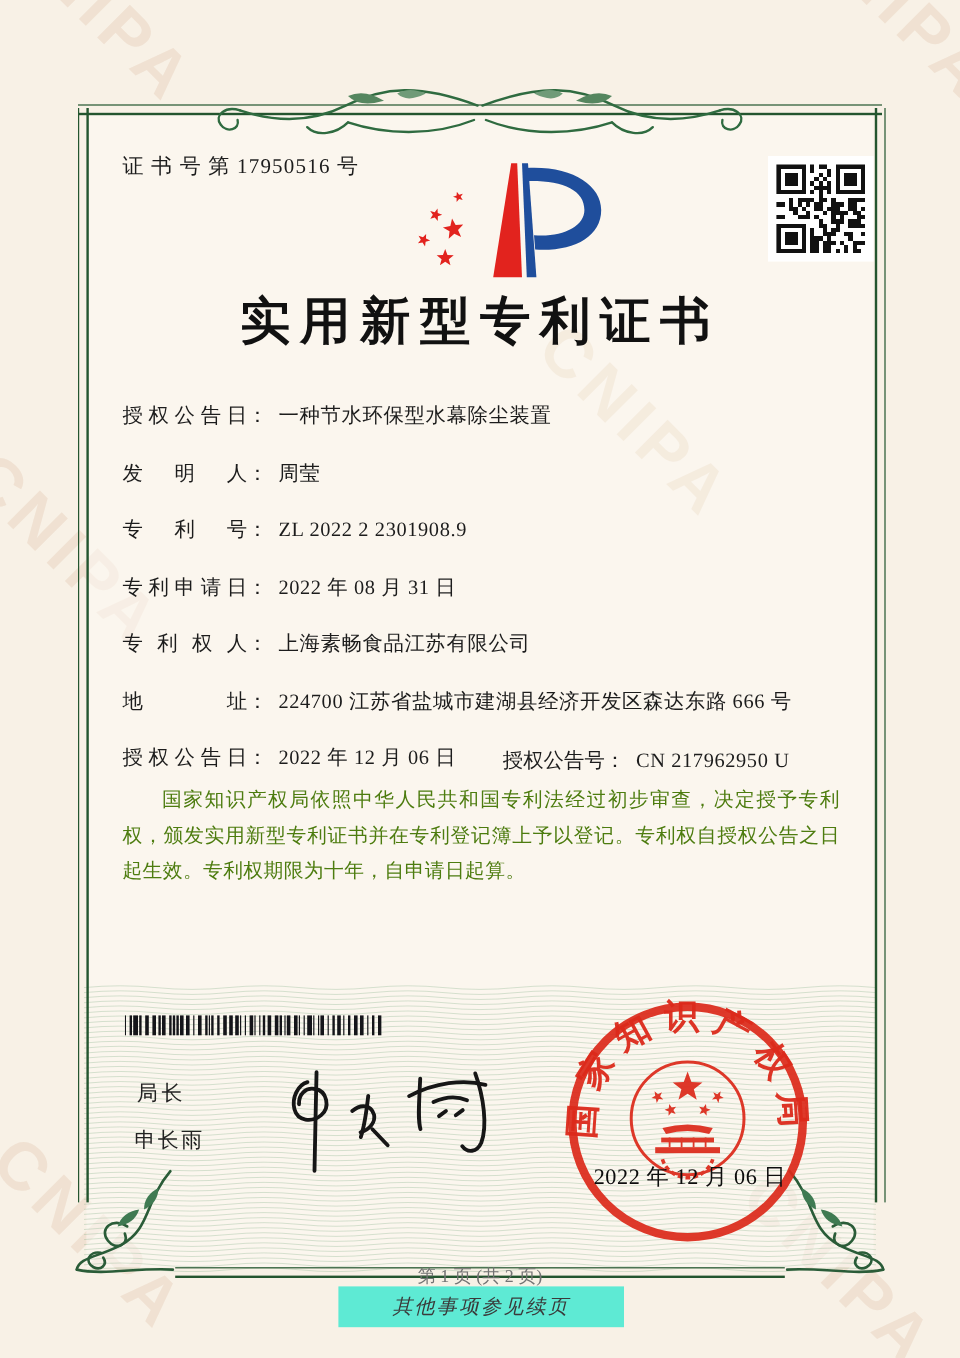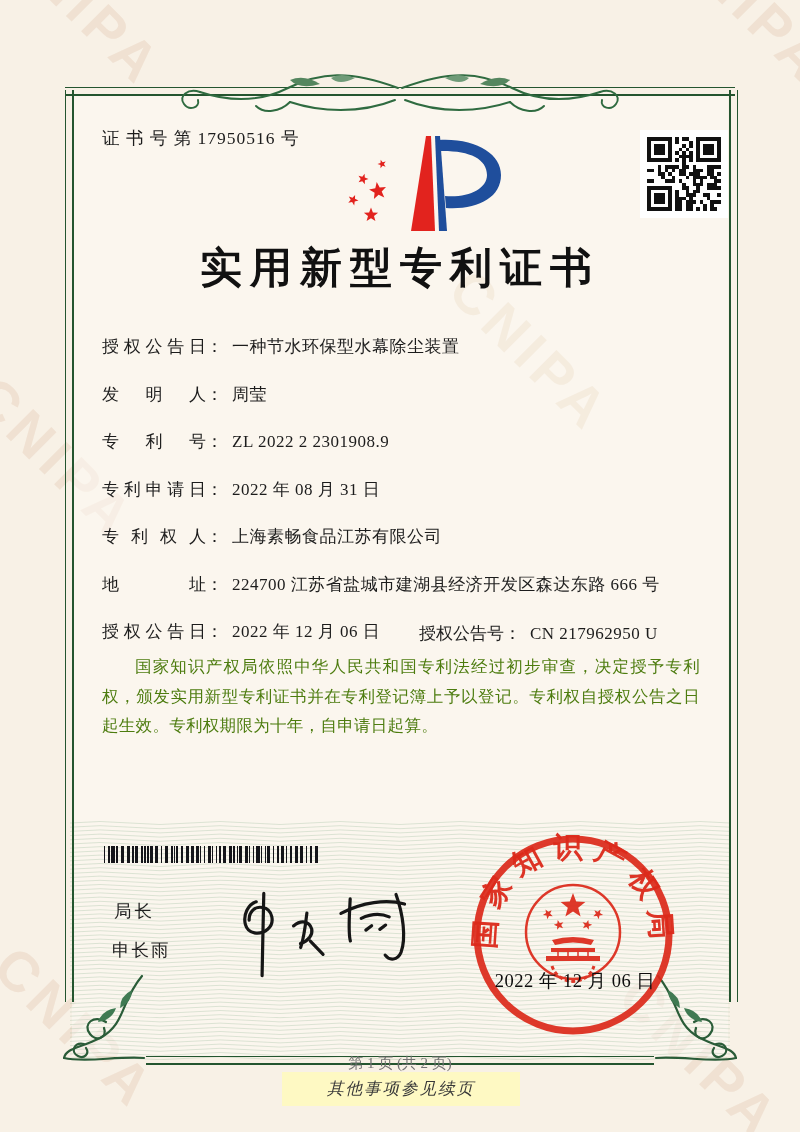--- a/index.html
+++ b/index.html
@@ -38,21 +38,21 @@
   #barcode{position:absolute;left:104px;top:846px;z-index:5;}
   .sig-title{position:absolute;left:114px;top:899px;font-family:"Liberation Sans","DejaVu Sans",sans-serif;
              font-size:17.5px;letter-spacing:3px;color:#222;z-index:5;}
   .sig-name{position:absolute;left:112px;top:938px;font-family:"Liberation Sans","DejaVu Sans",sans-serif;
             font-size:17.5px;letter-spacing:2px;color:#222;z-index:5;}
   #sig{position:absolute;left:230px;top:884px;z-index:5;}
   #seal{position:absolute;left:468px;top:830px;z-index:6;}
   .seal-date{position:absolute;left:455px;top:968px;width:240px;text-align:center;font-size:18.5px;
              color:#0d0d0d;letter-spacing:0.5px;z-index:7;}
   .page-num{position:absolute;left:0;right:0;top:1030px;text-align:center;font-size:15px;color:#737373;z-index:5;margin-top:24px;}
-  .cont-strip{position:absolute;left:282px;top:1072px;width:238px;height:34px;background:#fef9c3;
+  .cont-strip{position:absolute;left:282px;top:1072px;width:238px;height:34px;background:#5eead4;
               text-align:center;line-height:34px;font-size:16.5px;font-style:italic;letter-spacing:2px;
               color:#3a3a3a;z-index:5;}
 </style>
 </head>
 <body>
 
 <div class="page">
 
   <div class="wm" style="left:-18px;top:-28px">CNIPA</div>
   <div class="wm" style="left:648px;top:-30px">CNIPA</div>

